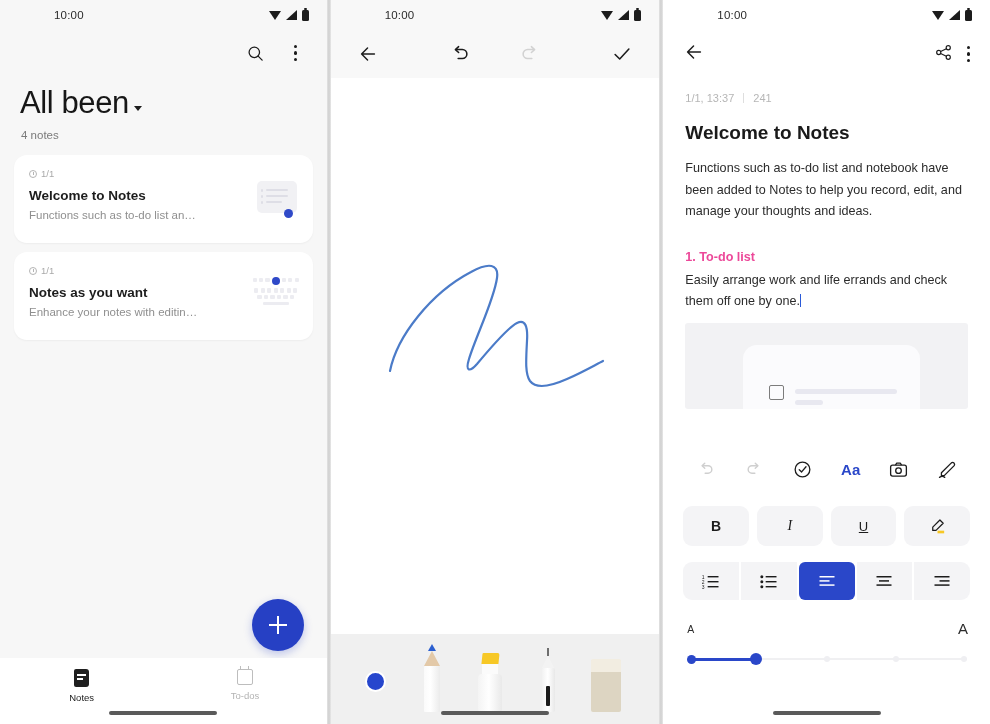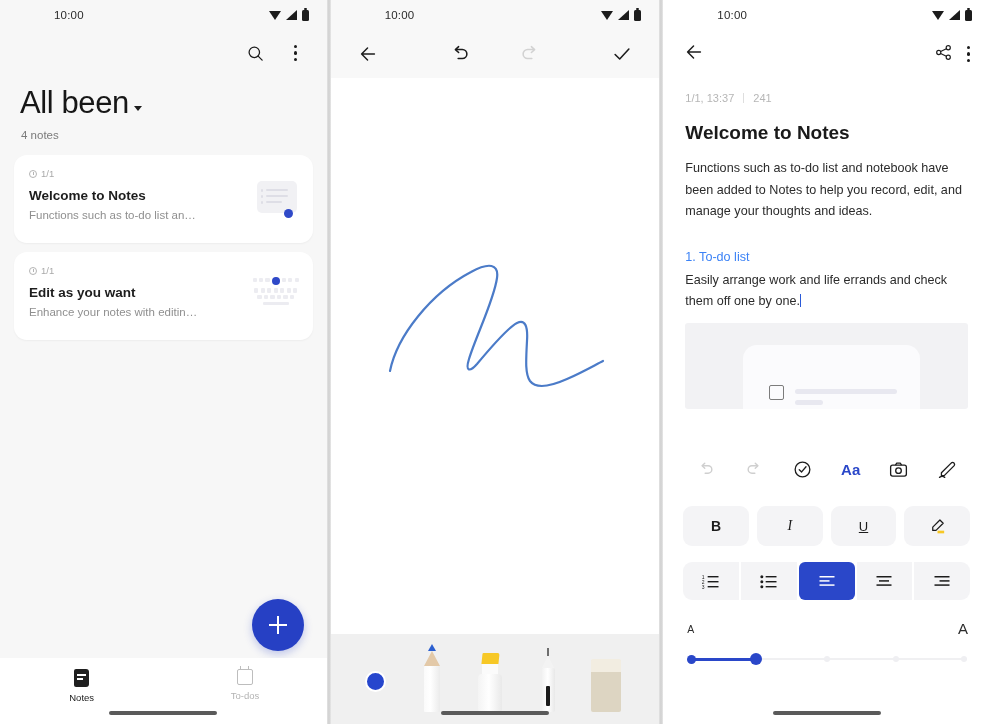--- a/index.html
+++ b/index.html
@@ -121,21 +121,21 @@
   .er-top { position:absolute; bottom:40px; left:2px; width:30px;height:13px;background:#f2ede1;border-radius:2px 2px 0 0; }
 
   
   .p3-top { height:48px; display:flex; align-items:center; padding:0 20px; }
   .p3-top .sp { margin-left:auto; display:flex; align-items:center; gap:14px; }
   .p3-meta { padding:14px 22px 0 22px; font-size:11px; color:#b6b6b6; display:flex; align-items:center; gap:9px; }
   .p3-meta .bar { width:1px;height:10px;background:#dedede; }
   .p3-h1 { padding:18px 22px 0 22px; font-size:19px; font-weight:700; color:#1a1a1a; }
   .p3-body { padding:14px 22px 0 22px; font-size:12.6px; line-height:1.72; color:#2b2b2b; }
   .p3-body .para { margin-bottom:24px; }
-  .p3-body .h2 { font-weight:400; font-size:12.6px; color:#3b82f6; margin-bottom:1px; }
+  .p3-body .h2 { font-weight:700; font-size:12.6px; color:#ec4899; margin-bottom:1px; }
   .caret { display:inline-block; width:1.4px; height:13px; background:#2a5ad8; vertical-align:-2px; }
   .imgplace { margin:10px 22px 0 22px; height:86px; background:#f2f2f4; border-radius:3px; overflow:hidden; position:relative; }
   .imgplace .cardmini { position:absolute; left:58px; top:22px; right:48px; bottom:-16px; background:#fbfbfd; border-radius:14px 14px 0 0; }
   .imgplace .ck { position:absolute; left:84px; top:62px; width:15px;height:15px;border:1.6px solid #7c7c7c;border-radius:2px; }
   .imgplace .l1 { position:absolute; left:110px; top:66px; width:102px;height:5px;background:#e8e8f0;border-radius:3px; }
   .imgplace .l2 { position:absolute; left:110px; top:77px; width:28px;height:5px;background:#e8e8f0;border-radius:3px; }
 
   .fmtbar { position:absolute; left:0; bottom:0; width:100%; height:286px; background:#fff; }
   .fmt-row1 { display:flex; align-items:center; justify-content:space-between; padding:12px 26px 0 26px; height:50px; }
   .fmt-row1 .ib { width:34px;height:34px;display:flex;align-items:center;justify-content:center;cursor:pointer; }
@@ -219,21 +219,21 @@
             </div>
             <span class="bluedot" style="right:6px;bottom:1px"></span>
           </div>
         </div>
 
         <div class="card">
           <div class="card-meta">
             <span class="clock"></span>
             <span>1/1</span>
           </div>
-          <div class="card-title">Edit as you want</div>
+          <div class="card-title">Notes as you want</div>
           <div class="card-sub">Enhance your notes with editin…</div>
           <div class="thumb">
             <div class="thumb-kb">
               <div class="kbrow">
                   <span class="kbkey"></span>
                   <span class="kbkey"></span>
                   <span class="kbkey"></span>
                   <span class="bluedot" style="position:relative;width:8px;height:8px;top:-1px"></span>
                   <span class="kbkey"></span>
                   <span class="kbkey"></span>

